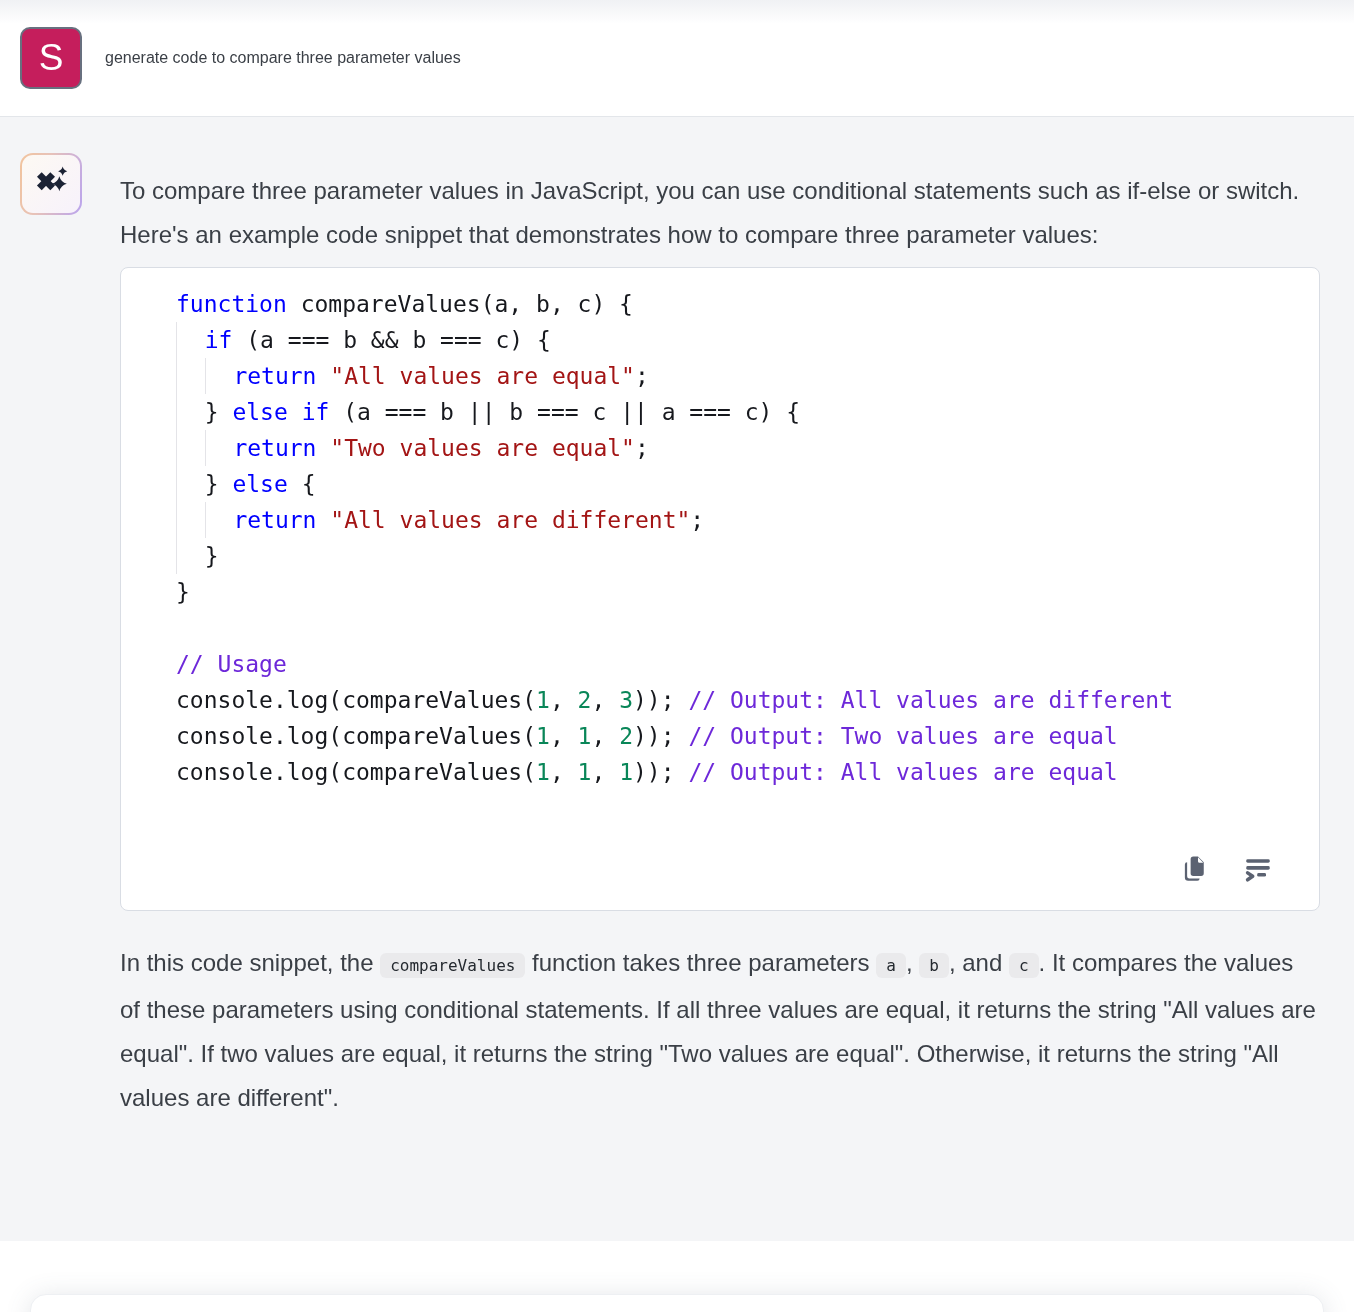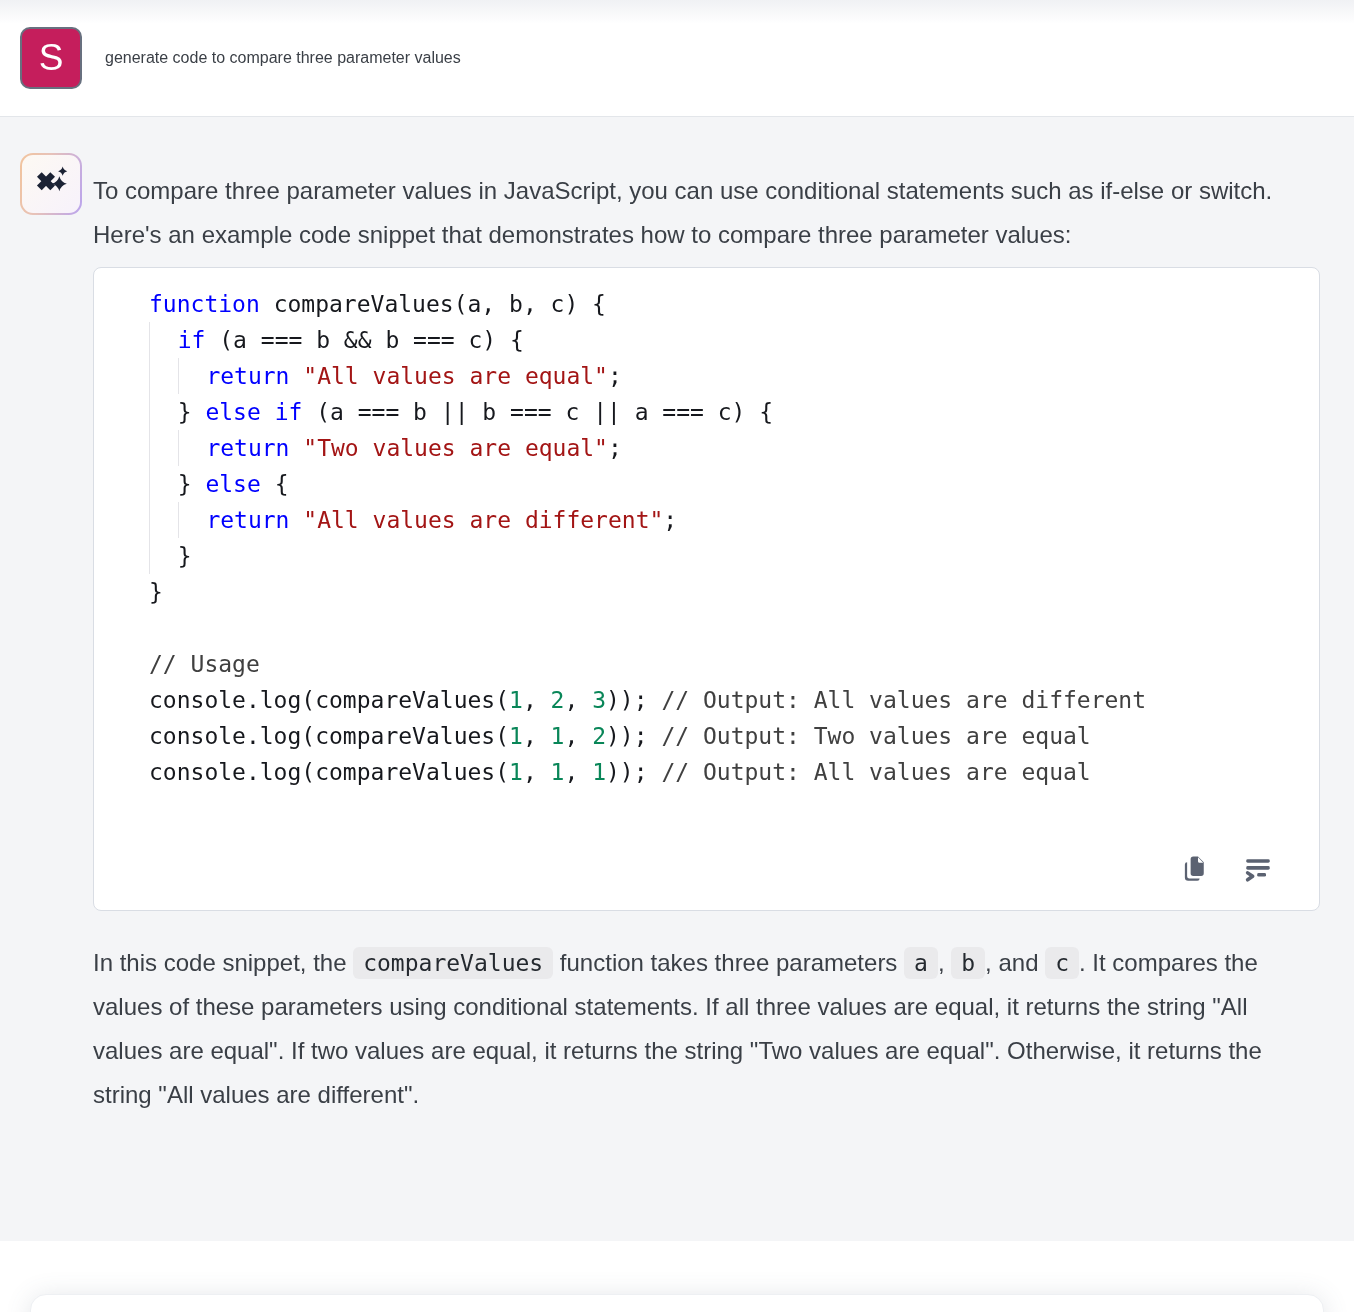--- a/index.html
+++ b/index.html
@@ -20,21 +20,21 @@
     width:62px;height:62px;flex:none;box-sizing:border-box;
     background:#c51e5c;border:2px solid #68707f;border-radius:10px;
     display:flex;align-items:center;justify-content:center;
     color:#ffffff;font-size:37px;font-weight:400;
   }
   .user-text{font-size:16px;color:#3a3f46;}
   
   .response-section{
     background:#f4f5f7;height:1124px;box-sizing:border-box;overflow:hidden;
   }
-  .response-row{display:flex;gap:11px;padding:36px 34px 0 20px;}
+  .response-row{display:flex;gap:38px;padding:36px 34px 0 20px;}
   .ai-avatar{
     width:62px;height:62px;flex:none;box-sizing:border-box;border-radius:13px;padding:2px;
     background:linear-gradient(105deg,#f2c49c 0%,#e7c2b9 40%,#b9a4ee 100%);
   }
   .ai-avatar-inner{
     width:100%;height:100%;box-sizing:border-box;border-radius:11px;
     background:linear-gradient(135deg,#fdf9f3 0%,#f7f2fb 100%);
     display:flex;align-items:center;justify-content:center;
   }
   .content{flex:1;min-width:0;}
@@ -48,37 +48,37 @@
     margin:10px 0 25px;padding:18px 20px 24px 0;box-sizing:border-box;
   }
   .code-line{
     font-family:"DejaVu Sans Mono","Liberation Mono",monospace;
     font-size:23px;height:36px;line-height:36px;white-space:pre;padding-left:55px;
   }
   .tok-kw{color:#0000ff}
   .tok-pl{color:#16181d}
   .tok-str{color:#a31515}
   .tok-num{color:#098658}
-  .tok-com{color:#404040}
+  .tok-com{color:#6d28d9}
   .iguide{
     display:inline-block;width:2ch;height:36px;vertical-align:top;
     border-left:1px solid #e4e4e8;box-sizing:content-box;
   }
   .code-toolbar{
     display:flex;justify-content:flex-end;align-items:center;gap:30px;
     margin-top:64px;height:32px;padding-right:24px;
   }
   .icon-btn{
     width:34px;height:34px;border:none;background:none;padding:0;cursor:pointer;
     display:flex;align-items:center;justify-content:center;border-radius:6px;
   }
   
   .chip{
     font-family:"DejaVu Sans Mono","Liberation Mono",monospace;
-    font-size:23px;background:#eaeaec;border-radius:6px;
+    font-size:16px;background:#eaeaec;border-radius:6px;
     padding:3px 10px;color:#24292f;white-space:nowrap;
   }
   
   .bottom-area{position:relative;height:71px;background:#ffffff;}
   .input-box{
     position:absolute;left:30px;right:30px;top:53px;height:60px;
     background:#ffffff;border:1px solid #eef0f3;border-radius:16px;
     box-shadow:0 2px 26px rgba(90,100,120,0.16);
   }
 </style>

